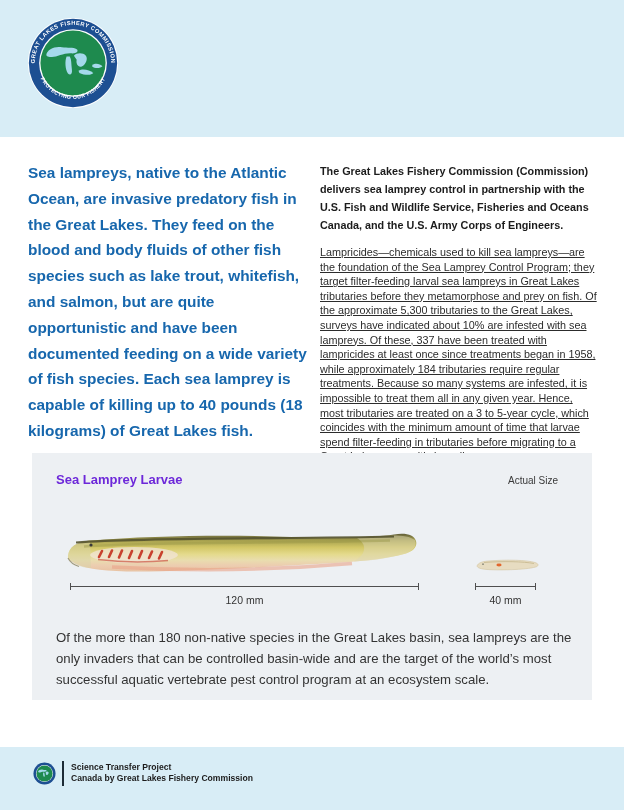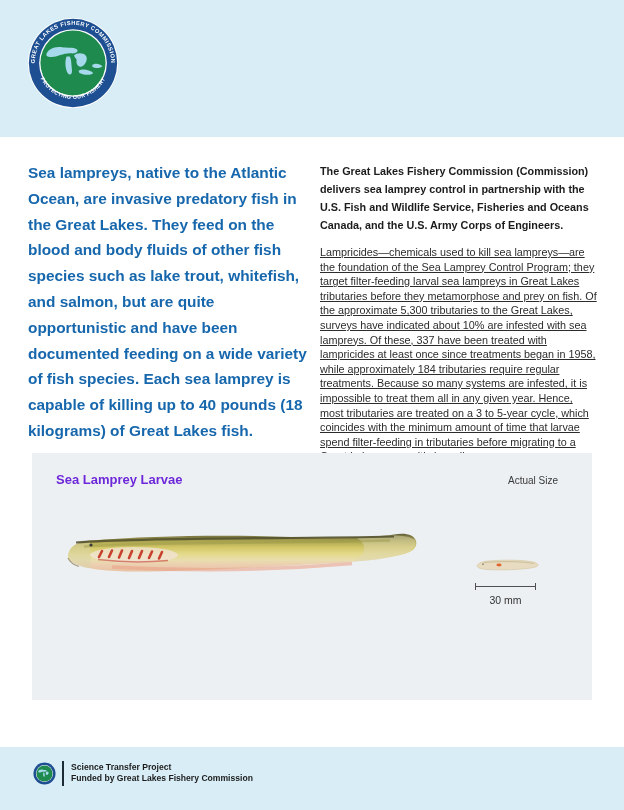--- a/index.html
+++ b/index.html
@@ -169,37 +169,42 @@
 
       <g>
         <path d="M445,48 C446,45 450,43.5 456,43 C475,41.5 495,42 503,44.5 C506,45.5 507,47 505,48.5
                  C498,51.5 470,52.5 455,51.5 C449,51 445.5,50 445,48 Z" fill="#e7dcc1" stroke="#d4c5a0" stroke-width="0.6"></path>
         <path d="M452,44.5 C470,43 492,43.5 502,45.5" fill="none" stroke="#c6b68c" stroke-width="1" opacity="0.8"></path>
         <ellipse cx="467" cy="47" rx="2.6" ry="1.4" fill="#e2672e"></ellipse>
         <circle cx="451" cy="46.2" r="0.9" fill="#8a8a7a"></circle>
       </g>
     </svg>
 
+    <div class="scale-group large">
+      <div class="scalebar"></div>
+      <div class="scale-label">120 mm</div>
+    </div>
     <div class="scale-group small">
       <div class="scalebar"></div>
-      <div class="scale-label">30 mm</div>
+      <div class="scale-label">40 mm</div>
     </div>
 
+    <p class="caption">Of the more than 180 non-native species in the Great Lakes basin, sea lampreys are the only invaders that can be controlled basin-wide and are the target of the world’s most successful aquatic vertebrate pest control program at an ecosystem scale.</p>
   </div>
 
   <div class="footer">
     <svg class="footer-logo" viewBox="0 0 100 100">
       <circle cx="50" cy="50" r="48" fill="#1d4f92"></circle>
       <circle cx="50" cy="50" r="37" fill="#ffffff"></circle>
       <circle cx="50" cy="50" r="35" fill="#1e8a4e"></circle>
       <path d="M22,42 C24,35 34,31 43,33.5 C50,35.5 56,33 59,37 C60.5,40.5 54,43 47,42
                C39,41 30,46 24,45 Z" fill="#a5d9eb"></path>
       <path d="M45,46 C43,52 44,60 47,64 C50,66 52,63 51,57 C50,51 50,48 48,45.5 Z" fill="#a5d9eb"></path>
       <path d="M55,44 C58,40 65,40.5 67.5,44.5 C69.5,48.5 66,54.5 61.5,56.5 C57.5,57.5 55,53 56,49 Z" fill="#a5d9eb"></path>
     </svg>
     <div class="footer-sep"></div>
     <div class="footer-text">
       <span>Science Transfer Project</span><br>
-      <span>Funded by Great Lakes Fishery Commission</span>
+      <span>Canada by Great Lakes Fishery Commission</span>
     </div>
   </div>
 
 </div>
 
 </body></html>

